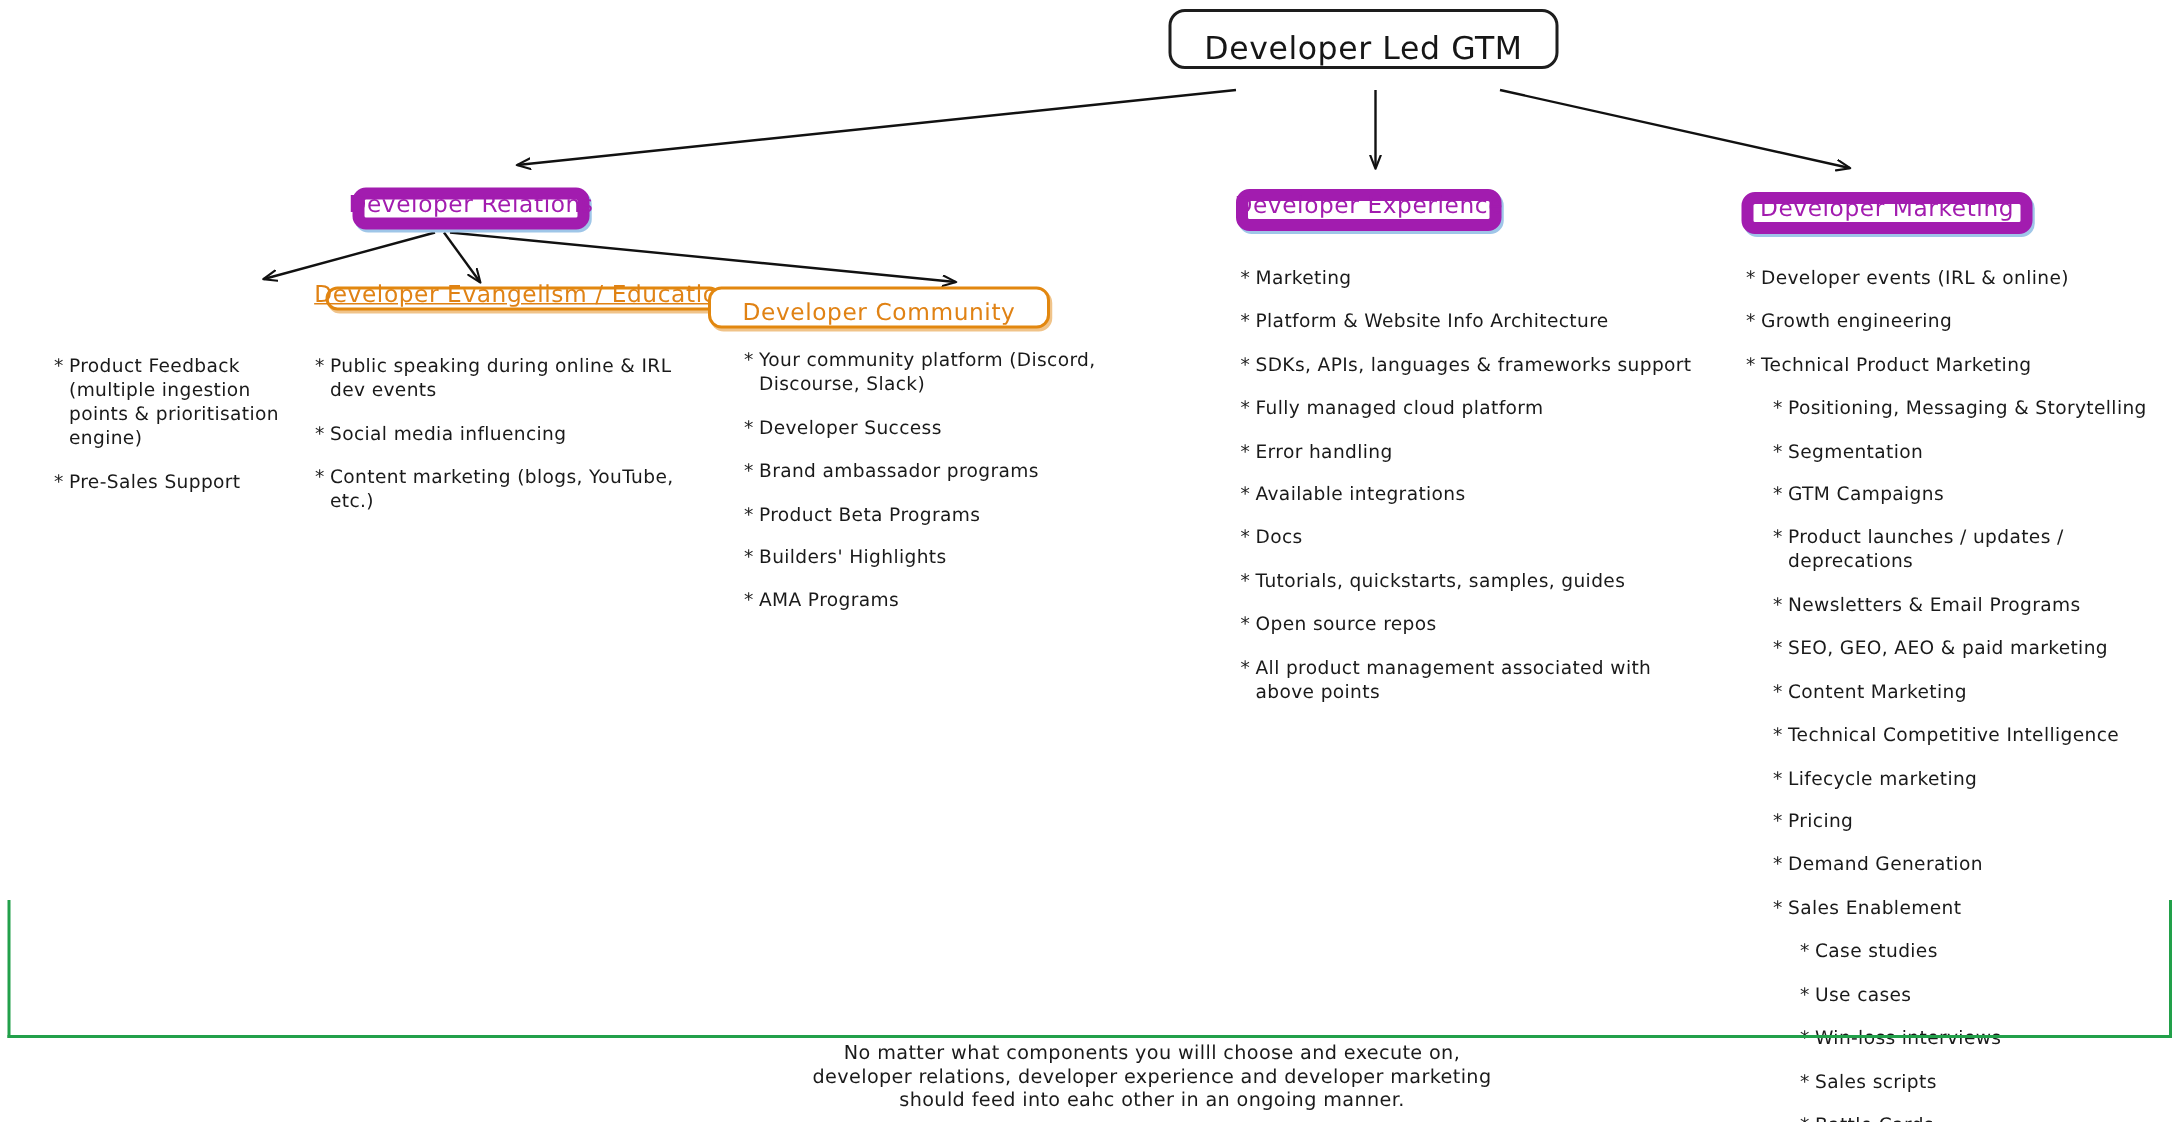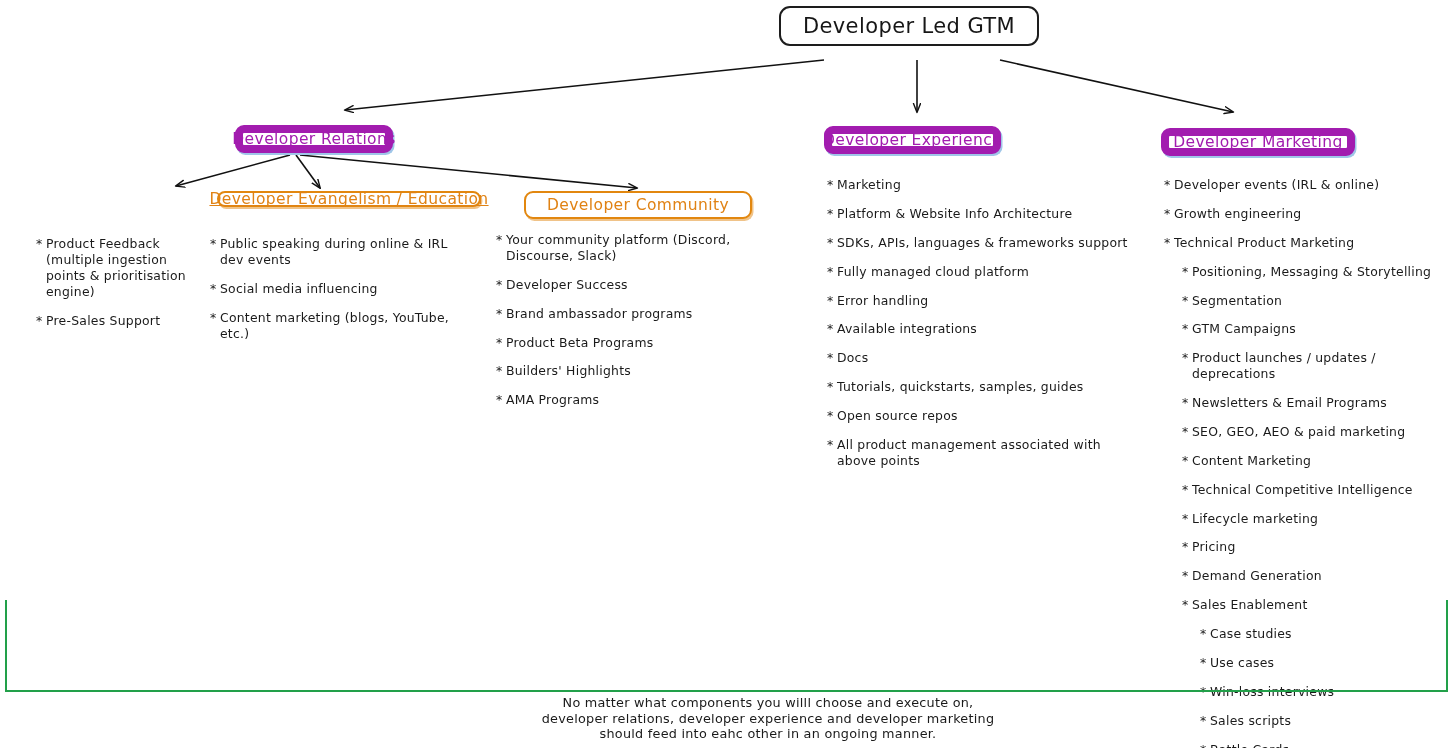--- a/index.html
+++ b/index.html
@@ -23,21 +23,21 @@
     width: 1456px;
     height: 748px;
     pointer-events: none;
   }
 
   
   .node {
     position: absolute;
     box-sizing: border-box;
     display: flex;
-    align-items: center;
+    align-items: flex-end;
     justify-content: center;
     border-radius: 9px;
     background: #ffffff;
     white-space: nowrap;
     letter-spacing: 0.4px;
   }
   .node-label {
     display: block;
   }
 
@@ -152,21 +152,21 @@
 
   <div class="node node-l2" style="left:1161px; top:128px; width:194px; height:28px;">
     <span class="node-label">Developer Marketing</span>
   </div>
 
 
   <div class="node node-l3" style="left:217px; top:191px; width:264px; height:16px;text-decoration:underline;">
     <span class="node-label">Developer Evangelism / Education</span>
   </div>
 
-  <div class="node node-l3" style="left:524px; top:191px; width:228px; height:28px;">
+  <div class="node node-l3" style="left:472px; top:191px; width:228px; height:28px;">
     <span class="node-label">Developer Community</span>
   </div>
 
   <div class="bullets" style="left:36px; top:236px; width:172px;">
       <div class="bullet lvl1">
         <span class="mark">*</span>
         <span class="txt">Product Feedback (multiple ingestion points &amp; prioritisation engine)</span>
       </div>
       <div class="bullet lvl1">
         <span class="mark">*</span>

